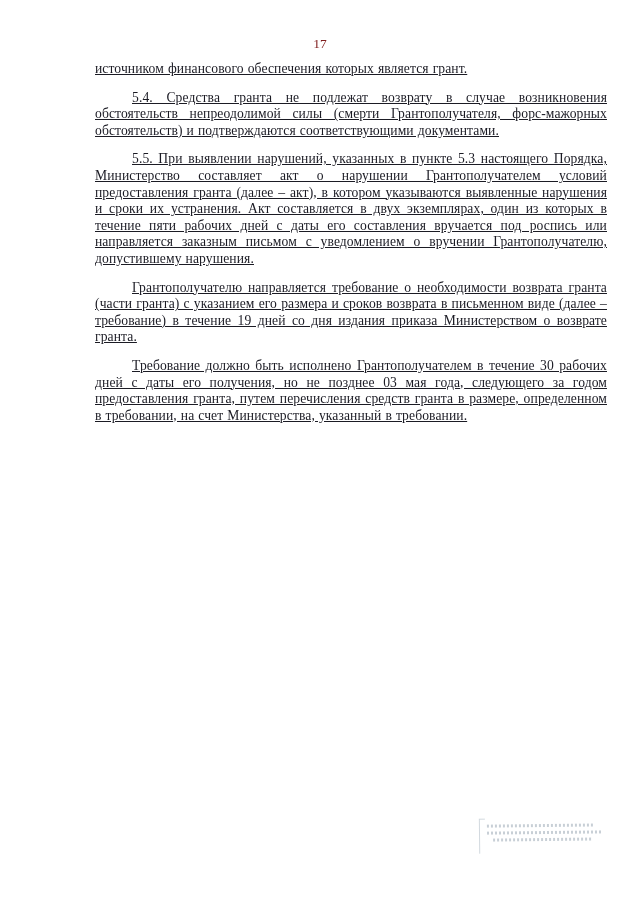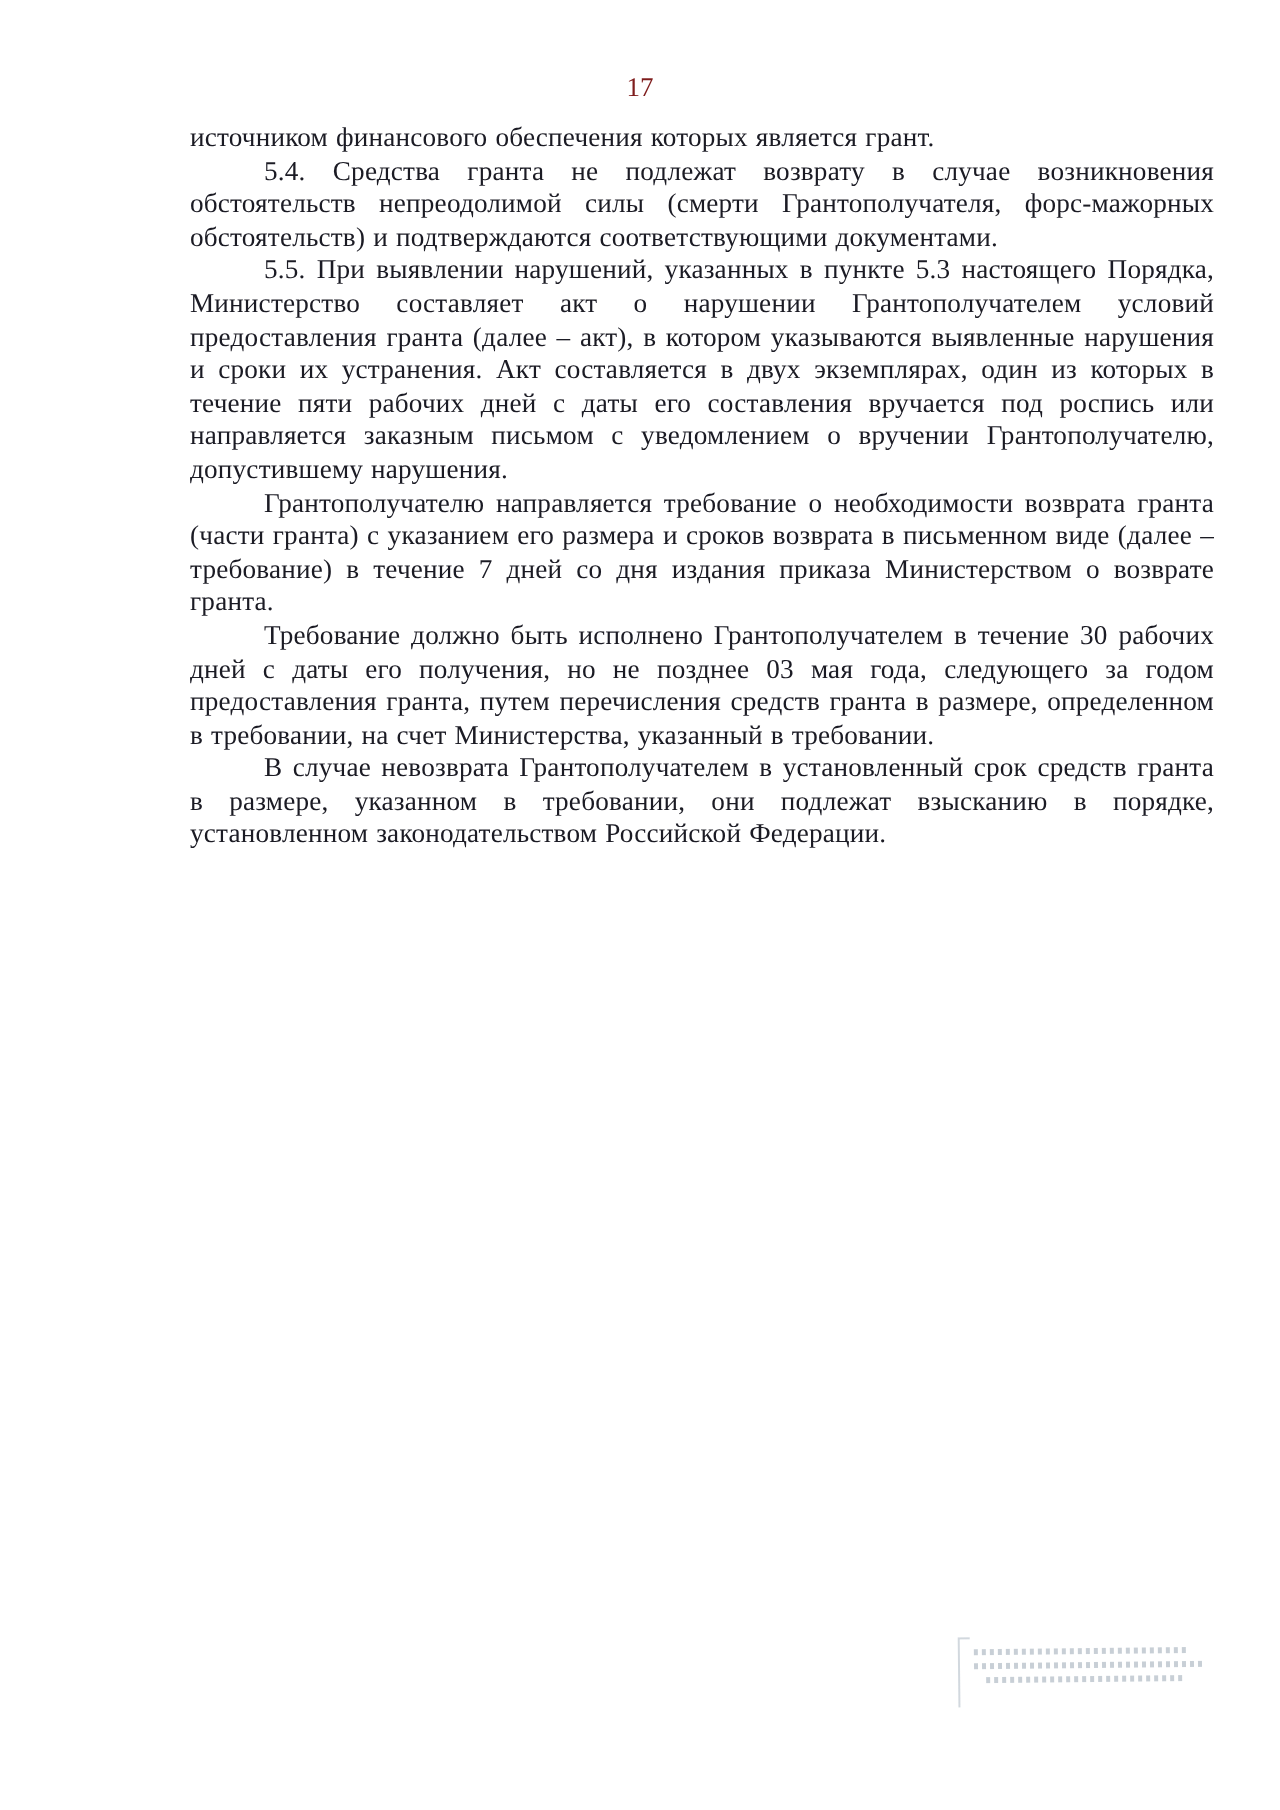--- a/index.html
+++ b/index.html
@@ -36,23 +36,25 @@
     width: 512px;
     font-size: 13.6px;
     line-height: 16.6px;
     text-align: justify;
     letter-spacing: 0.1px;
     word-spacing: 0.5px;
   }
   p.para {
     margin: 0;
     padding: 0;
+    text-decoration: underline;
   }
   p.para.indent {
     text-indent: 37px;
+    margin-top: 12px;
   }
   
   .stamp {
     position: absolute;
     left: 487px;
     top: 820px;
     width: 120px;
     transform: rotate(-0.6deg);
     opacity: 0.75;
   }
@@ -79,23 +81,22 @@
 </head>
 <body>
 
 <div class="page">
   <div class="page-number">17</div>
 
   <div class="body-text" id="paragraphs">
       <p class="para">источником финансового обеспечения которых является грант.</p>
       <p class="para indent">5.4. Средства гранта не подлежат возврату в случае возникновения обстоятельств непреодолимой силы (смерти Грантополучателя, форс-мажорных обстоятельств) и подтверждаются соответствующими документами.</p>
       <p class="para indent">5.5. При выявлении нарушений, указанных в пункте 5.3 настоящего Порядка, Министерство составляет акт о нарушении Грантополучателем условий предоставления гранта (далее – акт), в котором указываются выявленные нарушения и сроки их устранения. Акт составляется в двух экземплярах, один из которых в течение пяти рабочих дней с даты его составления вручается под роспись или направляется заказным письмом с уведомлением о вручении Грантополучателю, допустившему нарушения.</p>
-      <p class="para indent">Грантополучателю направляется требование о необходимости возврата гранта (части гранта) с указанием его размера и сроков возврата в письменном виде (далее – требование) в течение 7 дней со дня издания приказа Министерством о возврате гранта.</p>
+      <p class="para indent">Грантополучателю направляется требование о необходимости возврата гранта (части гранта) с указанием его размера и сроков возврата в письменном виде (далее – требование) в течение 19 дней со дня издания приказа Министерством о возврате гранта.</p>
       <p class="para indent">Требование должно быть исполнено Грантополучателем в течение 30 рабочих дней с даты его получения, но не позднее 03 мая года, следующего за годом предоставления гранта, путем перечисления средств гранта в размере, определенном в требовании, на счет Министерства, указанный в требовании.</p>
-      <p class="para indent">В случае невозврата Грантополучателем в установленный срок средств гранта в размере, указанном в требовании, они подлежат взысканию в порядке, установленном законодательством Российской Федерации.</p>
     </div>
 
   <div class="stamp">
     <div class="stamp-bracket"></div>
     <div class="stamp-line l1"></div>
     <div class="stamp-line l2"></div>
     <div class="stamp-line l3"></div>
   </div>
 </div>
 

